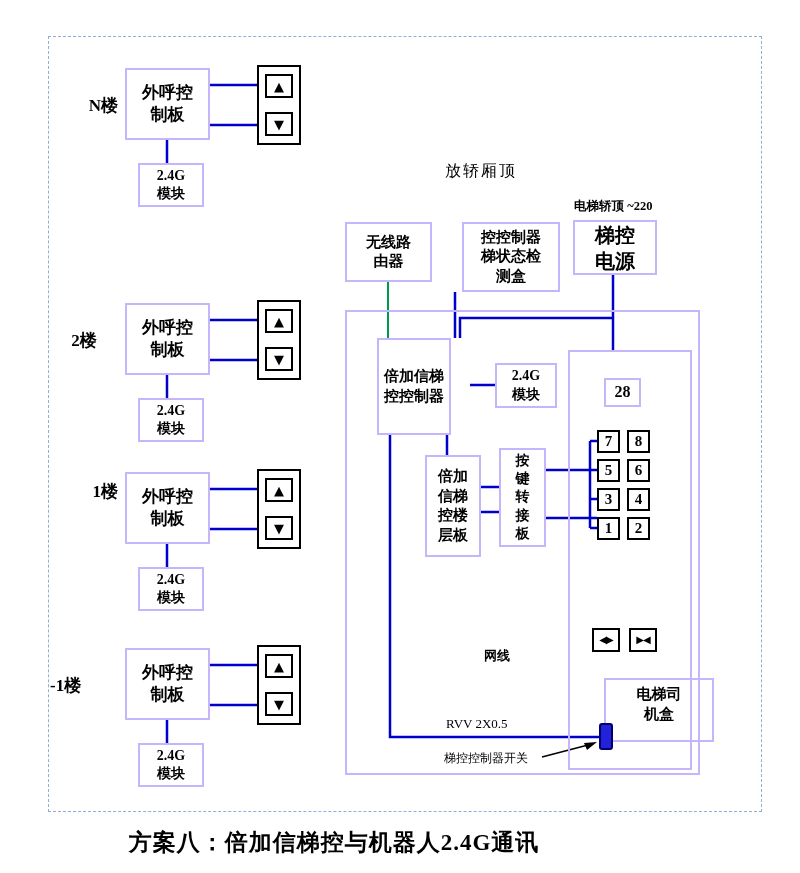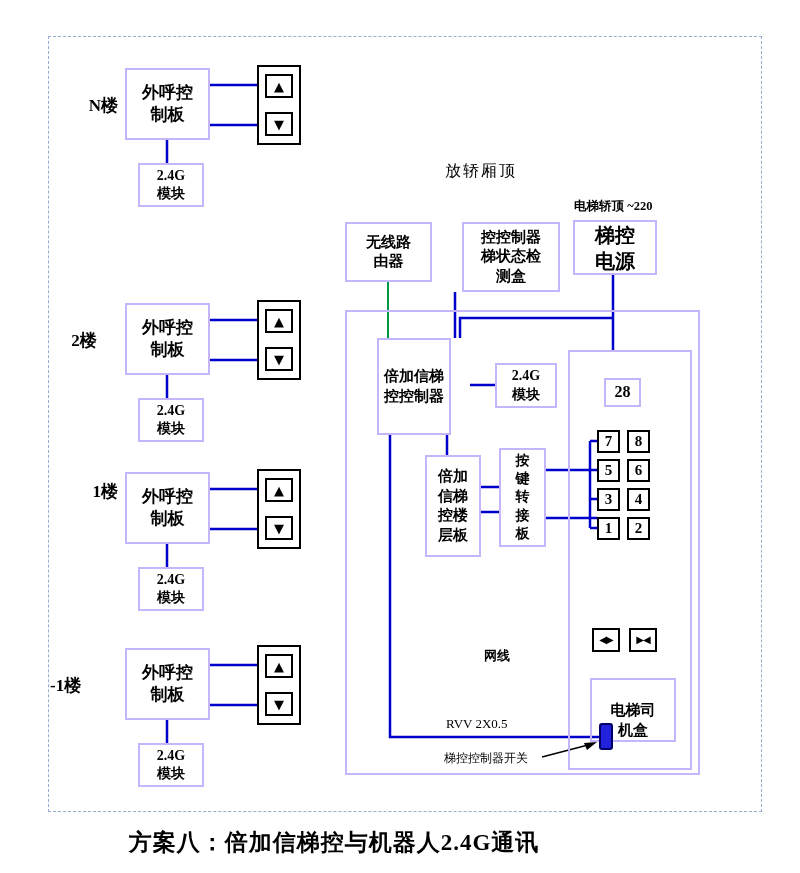--- a/index.html
+++ b/index.html
@@ -132,21 +132,21 @@
 <div class="fbtn" style="left:597px;top:459px">5</div>
 <div class="fbtn" style="left:627px;top:459px">6</div>
 <div class="fbtn" style="left:597px;top:488px">3</div>
 <div class="fbtn" style="left:627px;top:488px">4</div>
 <div class="fbtn" style="left:597px;top:517px">1</div>
 <div class="fbtn" style="left:627px;top:517px">2</div>
 
 <div class="door-btn" style="left:592px;top:628px">◀▶</div>
 <div class="door-btn" style="left:629px;top:628px">▶◀</div>
 
-<div class="bx ghost" style="left:590px;top:678px;width:86px;height:64px;font-size:15px;align-items:flex-start;padding-top:21px">电梯司
+<div class="bx ghost" style="left:604px;top:678px;width:110px;height:64px;font-size:15px;align-items:flex-start;padding-top:5px">电梯司
 机盒</div>
 <div class="switch"></div>
 
 <div class="abs" style="left:484px;top:647px;font-size:13px;font-weight:600">网线</div>
 <div class="abs" style="left:446px;top:716px;font-size:13px">RVV 2X0.5</div>
 <div class="abs" style="left:444px;top:750px;font-size:12px">梯控控制器开关</div>
 
 <div class="caption">方案八：倍加信梯控与机器人2.4G通讯</div>
 
 </body></html>

